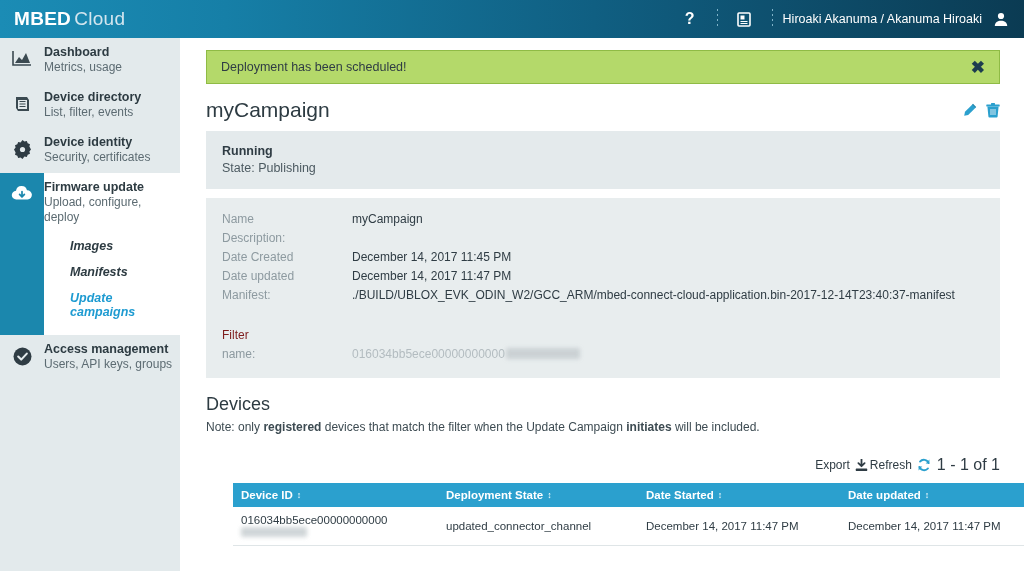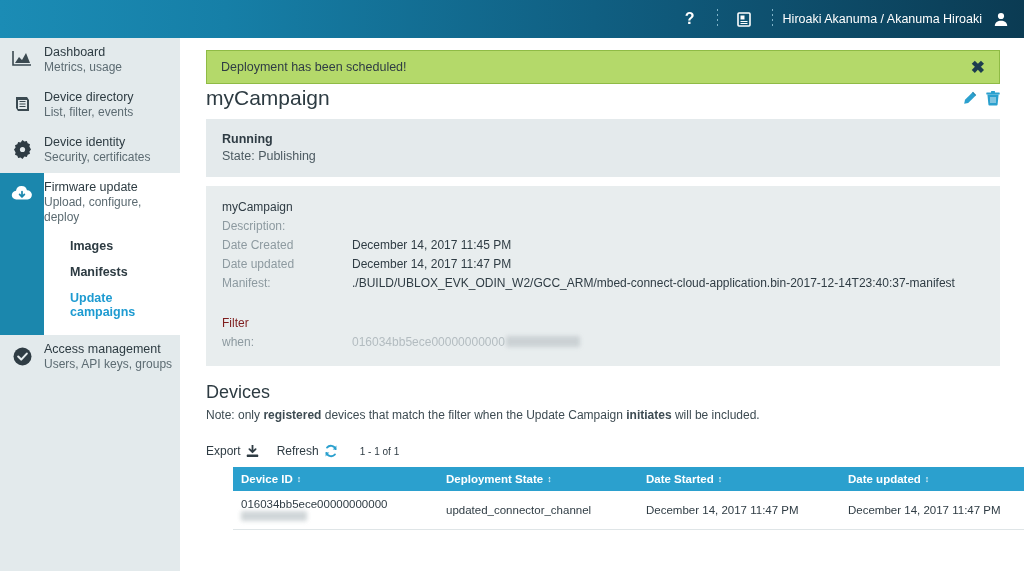--- a/index.html
+++ b/index.html
@@ -40,24 +40,24 @@
   .nav-group.active { background: #ffffff; }
   .nav-icon {
     width: 44px; min-height: 37px;
     display: flex; align-items: flex-start; justify-content: center;
     padding-top: 12px;
     color: #3b4a51;
     flex: 0 0 44px;
   }
   .nav-group.active .nav-icon { background: #1b87ad; color: #ffffff; align-self: stretch; }
   .nav-text { padding: 7px 6px 8px 0; }
-  .nav-title { font-size: 12.5px; font-weight: normal; color: #2d3b42; line-height: 15px; }
+  .nav-title { font-size: 12.5px; font-weight: bold; color: #2d3b42; line-height: 15px; }
   .nav-sub { font-size: 12px; color: #5c6b72; line-height: 15px; }
   .subnav { padding: 0 0 10px 0; }
-  .subnav-item { font-size: 12.5px; font-weight: bold; color: #2d3b42; padding: 6px 0 6px 26px; line-height: 14px; }
+  .subnav-item { font-size: 12.5px; font-weight: bold; color: #2d3b42; padding: 6px 0 6px 26px; line-height: 14px; font-style: italic; }
   .subnav-item.current { color: #1e9bd1; }
 
   .hamburger {
     position: absolute; top: 48px; left: 180px;
     width: 24px; height: 24px;
     background: #e3eaec;
     border: 1px solid #d3dbde; border-left: none;
     display: flex; flex-direction: column; align-items: center; justify-content: center;
     gap: 2px;
   }
@@ -71,21 +71,21 @@
     padding: 12px 24px 0 26px;
   }
   .breadcrumb { font-size: 11.5px; color: #3d4b52; padding-bottom: 8px; }
   .breadcrumb a { color: #1e9bd1; text-decoration: none; }
   .breadcrumb .sep { color: #9aa7ad; margin: 0 4px; }
   .breadcrumb .cur { color: #3d4b52; }
 
   .alert {
     background: #b4d96a; border: 1px solid #8fbb45;
     height: 34px; display: flex; align-items: center;
-    padding: 0 14px; margin-bottom: 2px;
+    padding: 0 14px; margin-bottom: 14px;
   }
   .alert-text { font-size: 12.5px; color: #2f3c44; }
   .alert-close { margin-left: auto; font-size: 17px; font-weight: bold; color: #1d3d4f; line-height: 1; }
 
   .page-head { display: flex; align-items: center; margin-bottom: 9px; }
   .page-title { font-size: 21px; color: #2d3b42; font-weight: normal; }
   .page-actions { margin-left: auto; display: flex; align-items: center; gap: 9px; }
 
   .panel { background: #e4eaec; padding: 12px 16px; }
   .status-title { font-size: 12.5px; font-weight: bold; color: #2f3c44; line-height: 17px; }
@@ -97,41 +97,44 @@
   .row .v { font-size: 12px; color: #2f3c44; }
   .filter-head { font-size: 12px; color: #7f1d1d; padding-top: 21px; line-height: 19px; }
   .redact { display: inline-block; width: 74px; height: 11px; background: #c6cdd0;
             border-radius: 1px; vertical-align: -1px; margin-left: 1px;
             filter: blur(2px); opacity: .85; }
 
   .section-title { font-size: 18px; color: #2d3b42; font-weight: normal; margin-top: 16px; }
   .section-note { font-size: 12px; color: #3d4b52; margin-top: 5px; }
   .section-note b { font-weight: bold; }
 
-  .table-tools { display: flex; align-items: center; justify-content: flex-start;
-                 gap: 18px; margin-top: 22px; margin-bottom: 9px; }
+  .table-tools { display: flex; align-items: center; justify-content: flex-end;
+                 gap: 2px; margin-top: 22px; margin-bottom: 9px; }
   .tool { display: flex; align-items: center; gap: 5px; font-size: 12px; color: #2f3c44; }
-  .count { font-size: 10px; color: #2f3c44; padding-left: 4px; }
+  .count { font-size: 16px; color: #2f3c44; padding-left: 4px; }
 
   table { width: 100%; border-collapse: collapse; margin-left: 27px; }
   thead th {
     background: #2ba0ce; color: #ffffff;
     font-size: 11.5px; font-weight: bold; text-align: left;
     padding: 6px 8px; white-space: nowrap;
   }
   thead th .sort { display: inline-block; margin-left: 4px; font-size: 9px; line-height: 1; vertical-align: 1px; }
   tbody td { font-size: 11.5px; color: #2f3c44; padding: 7px 8px; border-bottom: 1px solid #dfe5e7; }
   .cell-redact { display: inline-block; width: 66px; height: 10px; background: #c8cfd2;
                  border-radius: 1px; vertical-align: -1px; filter: blur(2px); opacity: .85; }
   svg { display: block; }
 </style>
 </head>
 <body>
 
 <div class="topbar">
+  <div class="logo">
+    <span class="b">MBED</span><span class="l">Cloud</span>
+  </div>
   <div class="topbar-right">
     <div class="tb-item tb-help">?</div>
     <div class="tb-sep"></div>
     <div class="tb-item tb-doc">
       <svg width="17" height="17" viewBox="0 0 17 17" fill="none">
         <rect x="2" y="2" width="12" height="13" rx="1" stroke="#ffffff" stroke-width="1.6"></rect>
         <rect x="4.5" y="4.5" width="4" height="4" fill="#ffffff"></rect>
         <path d="M4.5 10.5h7M4.5 12.5h7" stroke="#ffffff" stroke-width="1.2"></path>
       </svg>
     </div>
@@ -256,20 +259,21 @@
     </div>
   </div>
 
   <div class="panel">
     <div class="status-title">Running</div>
     <div class="status-sub">State: Publishing</div>
   </div>
 
   <div class="detail-panel">
     <div class="row">
+      <div class="k">Name</div>
       <div class="v">myCampaign</div>
     </div>
     <div class="row">
       <div class="k">Description:</div>
       <div class="v"></div>
     </div>
     <div class="row">
       <div class="k">Date Created</div>
       <div class="v">December 14, 2017 11:45 PM</div>
     </div>
@@ -277,21 +281,21 @@
       <div class="k">Date updated</div>
       <div class="v">December 14, 2017 11:47 PM</div>
     </div>
     <div class="row">
       <div class="k">Manifest:</div>
       <div class="v">./BUILD/UBLOX_EVK_ODIN_W2/GCC_ARM/mbed-connect-cloud-application.bin-2017-12-14T23:40:37-manifest</div>
     </div>
 
     <div class="filter-head">Filter</div>
     <div class="row">
-      <div class="k">when:</div>
+      <div class="k">name:</div>
       <div class="v">
         <span style="color:#b3bcc0">016034bb5ece00000000000</span><span class="redact"></span>
       </div>
     </div>
   </div>
 
   <div class="section-title">Devices</div>
   <div class="section-note"><span>Note: only </span><b>registered</b><span> devices that match the filter when the Update Campaign </span><b>initiates</b><span> will be included.</span></div>
 
   <div class="table-tools">

